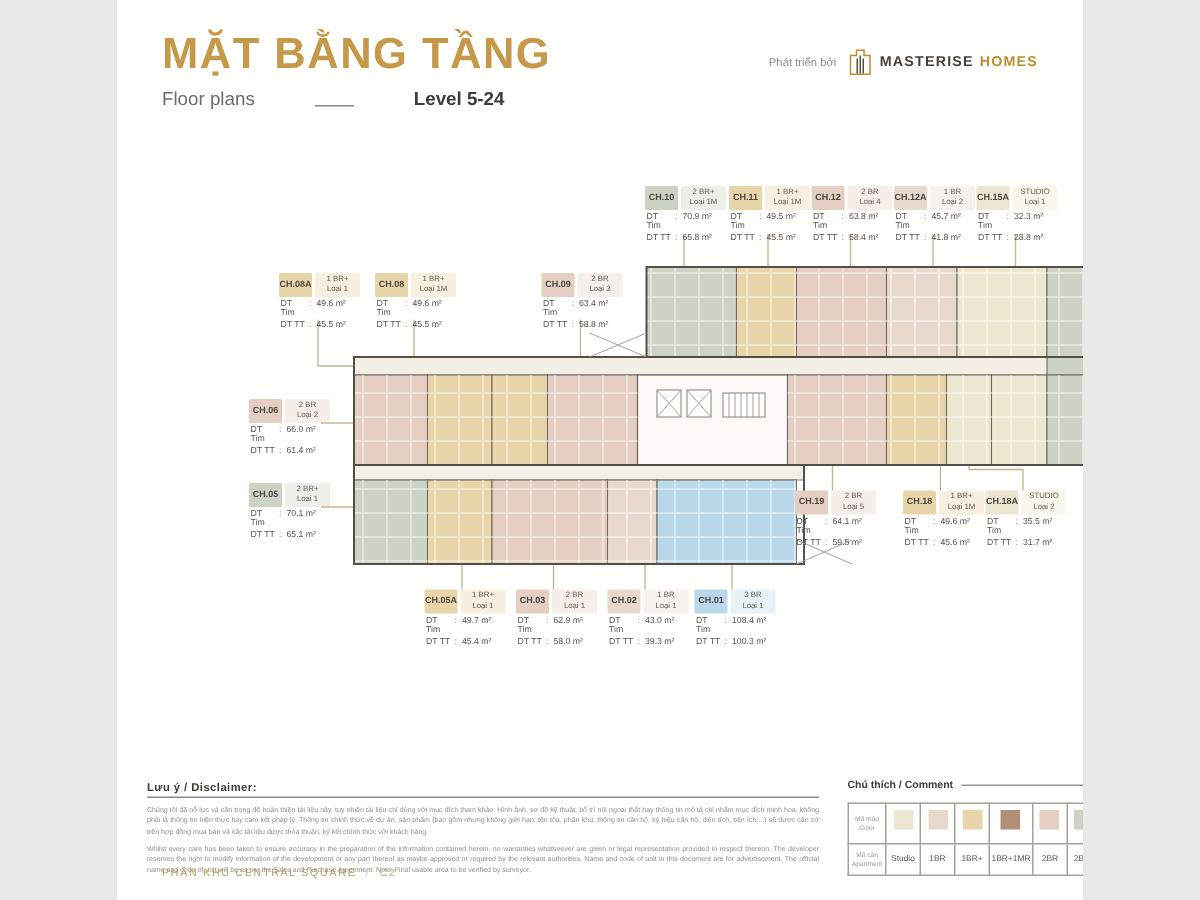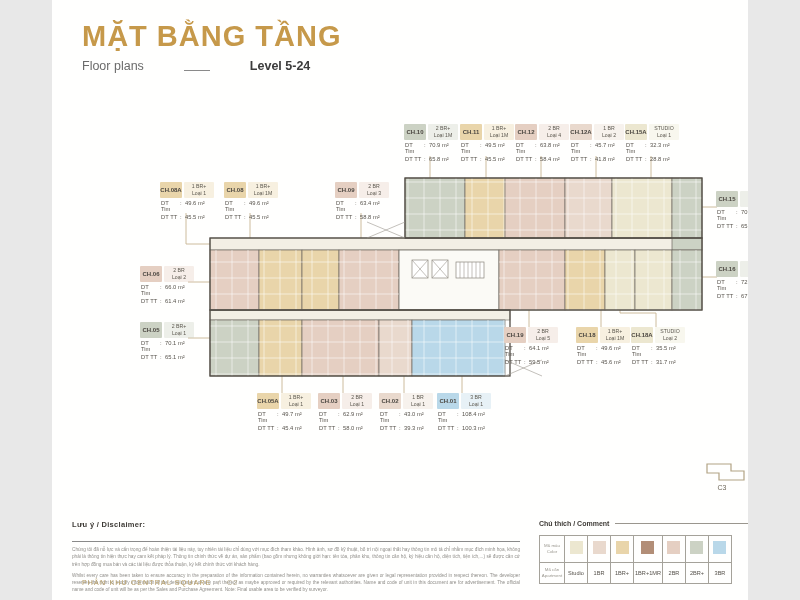--- a/index.html
+++ b/index.html
@@ -1,16 +1,16 @@
 <!DOCTYPE html>
 <html style="--c-accent: #c6994a; --c-studio: #ece7d0; --c-br1: #e9d9cd; --c-br1p: #e9d5aa; --c-br1p1mr: #b28e77; --c-br2: #e5cfc2; --c-br2p: #ccd2c4; --c-br3: #b9d8e9; --c-keyplan_active: #6f4c2c;"><head>
 <meta charset="utf-8">
 <style>
   html,body{margin:0;padding:0;background:#e8e8e8;}
-  .page{position:relative;width:696px;height:600px;background:#fffffe;overflow:hidden;
+  .page{position:relative;width:644px;height:600px;background:#fffffe;overflow:hidden;
         font-family:"Liberation Sans",sans-serif;margin:0 auto;}
   
   .title-block{position:absolute;left:30px;top:20px;}
   .page-title{margin:0;font-size:29px;font-weight:600;letter-spacing:1px;color:var(--c-accent);}
   .subtitle{margin-top:6px;font-size:12.5px;color:#6b6b6b;display:flex;align-items:center;gap:37px;}
   .sub-line{display:inline-block;width:26px;border-bottom:1px solid #8a8a8a;height:9px;margin:0 3px;}
   .sub-strong{color:#3c3c3c;font-weight:bold;}
   .brand-block{position:absolute;top:32px;right:30px;display:flex;align-items:center;gap:5px;}
   .dev-label{font-size:7.5px;color:#8a8a8a;margin-right:2px;}
   .brand-primary{font-size:9.5px;font-weight:bold;letter-spacing:.8px;color:#45413a;}
@@ -36,21 +36,21 @@
   .co-row:first-of-type{margin-top:3px;}
   .co-l{width:17px;}
   .co-sep{width:3px;}
   
   .keyplan{position:absolute;left:648px;top:452px;}
   .kp-outline{fill:none;stroke:#b2a384;stroke-width:1.2;}
   .kp-label{font-size:7px;fill:#6e675a;}
   
   .disclaimer{position:absolute;left:20px;top:520px;width:448px;}
   .disc-title{font-size:7.5px;font-weight:bold;color:#3e3b36;letter-spacing:.3px;
-              border-bottom:.5px solid #8a8a8a;padding-bottom:12px;}
+              border-bottom:.5px solid #8a8a8a;padding-bottom:2px;}
   .disc-p{font-size:4.7px;line-height:1.55;color:#8f8d89;text-align:justify;margin:4px 0 0 0;}
   .legend{position:absolute;left:487px;top:520px;width:303px;}
   .legend-head{display:flex;align-items:center;}
   .legend-title{font-size:7px;font-weight:bold;color:#3e3b36;white-space:nowrap;}
   .legend-rule{flex:1;border-top:.6px solid #9a968e;margin-left:6px;}
   .legend table{border-collapse:collapse;margin-top:8px;}
   .legend td{border:.6px solid #a5a29a;text-align:center;vertical-align:middle;}
   .legend-rowlabel{width:22px;font-size:4.4px;color:#9b9890;line-height:1.3;padding:1px;}
   .legend-swatch-cell{width:20px;height:24px;}
   .swatch{display:inline-block;width:13px;height:13px;}
@@ -71,20 +71,29 @@
 
   <div class="title-block">
     <h1 class="page-title">MẶT BẰNG TẦNG</h1>
     <div class="subtitle">
       <span>Floor plans</span>
       <span class="sub-line"></span>
       <span class="sub-strong">Level 5-24</span>
     </div>
   </div>
 
+  <div class="brand-block">
+    <span class="dev-label">Phát triển bởi</span>
+    <svg width="17" height="19" viewBox="0 0 17 19">
+      <path d="M2,5 h4 v-3.5 h5 v3.5 h4 v12.5 h-13 z" fill="none" stroke="#bf8c2f" stroke-width="1"></path>
+      <path d="M6.5,17 V7 M8.5,17 V5 M10.5,17 V7" stroke="#55503f" stroke-width="1" fill="none"></path>
+    </svg>
+    <span class="brand-primary">MASTERISE</span>
+    <span class="brand-secondary">HOMES</span>
+  </div>
 
   <svg class="compass" width="72" height="64" viewBox="0 0 72 64">
     <circle cx="30" cy="30" r="16" fill="none" stroke="#ddd1b2" stroke-width="1"></circle>
     <circle cx="30" cy="30" r="9" fill="none" stroke="#ddd1b2" stroke-width="1" stroke-dasharray="2,2"></circle>
     <path d="M2,53 L58,7 M10,2 L50,58" stroke="#d2bd92" stroke-width="1" fill="none"></path>
     <text x="57" y="33" font-size="10" font-weight="bold" fill="#3c3c3c">B</text>
     <path d="M61,38 q3,9 -3,14" fill="none" stroke="#bf8c2f" stroke-width="2.6"></path>
     <path d="M61,54 l-6,-1 3,5 z" fill="#bf8c2f"></path>
   </svg>
 

